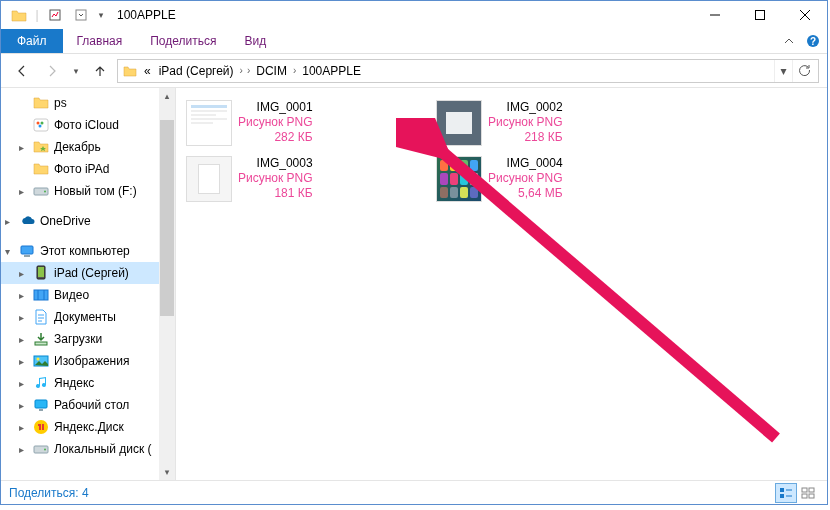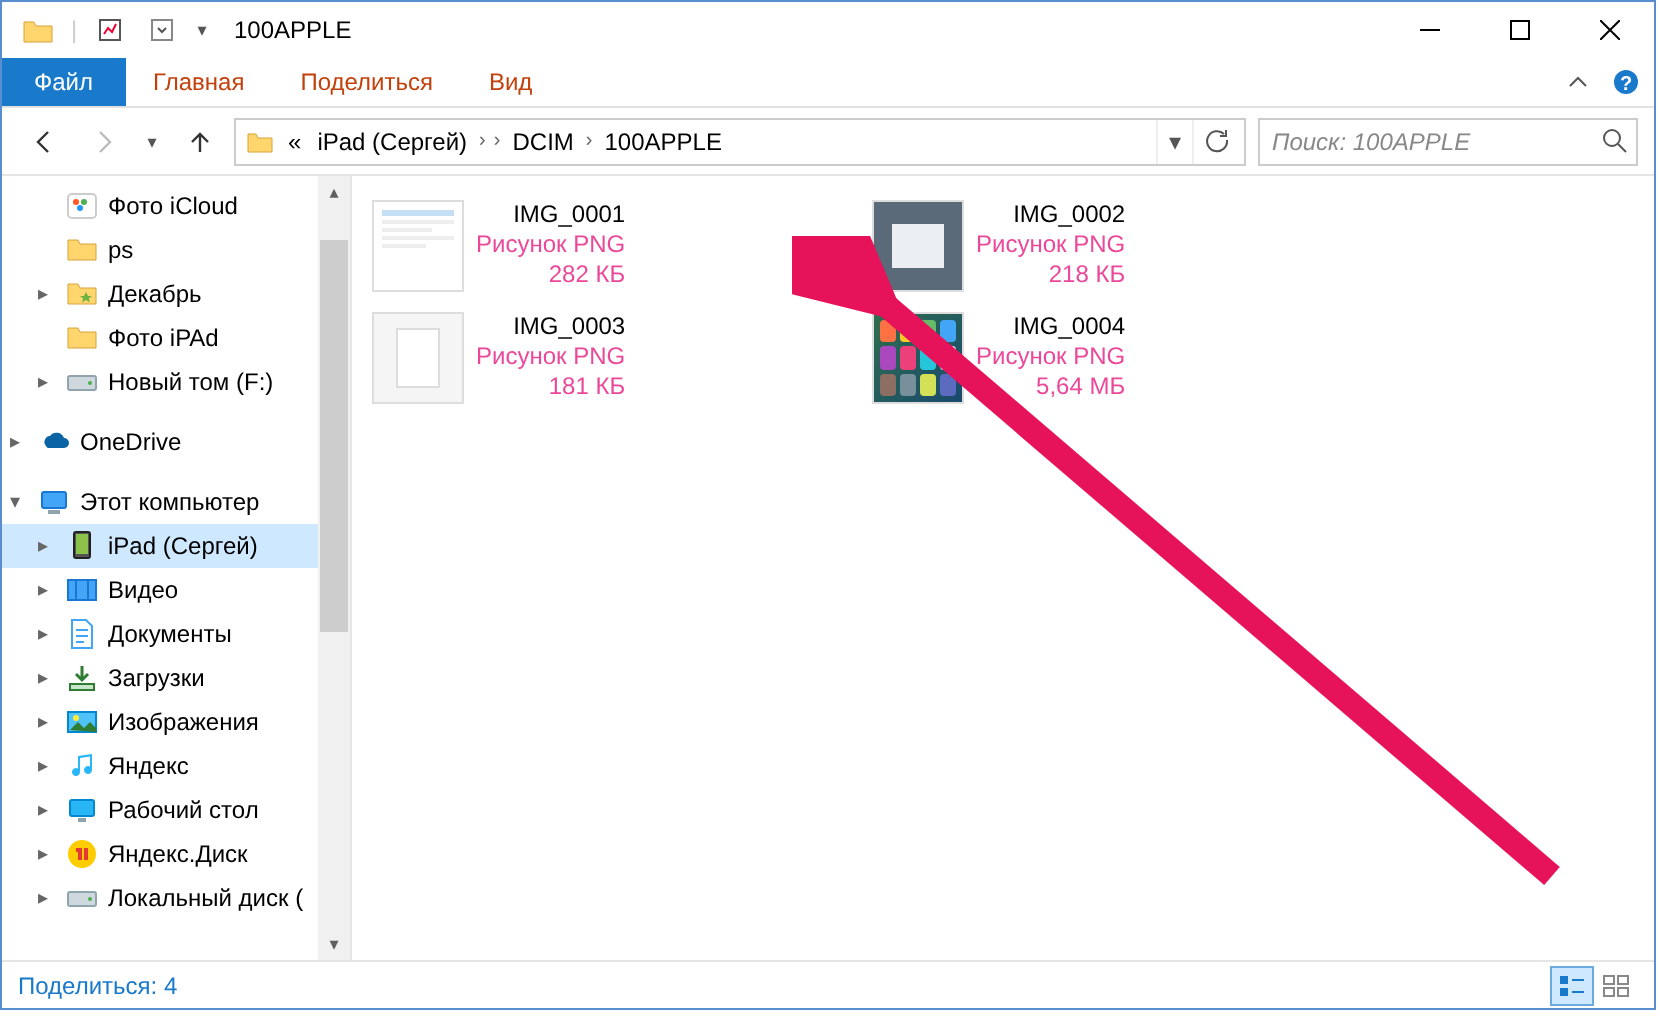--- a/index.html
+++ b/index.html
@@ -11,21 +11,21 @@
 .titlebar { height: 28px; display: flex; align-items: center; background: #fff; }
 .titlebar .qat { display: flex; align-items: center; padding-left: 6px; gap: 2px; }
 .qat-icon { width: 24px; height: 22px; display: flex; align-items: center; justify-content: center; }
 .titlebar .title { margin-left: 10px; font-size: 12px; }
 .titlebar .spacer { flex: 1; }
 .winbtn { width: 45px; height: 28px; display: flex; align-items: center; justify-content: center; }
 
 
 .ribbon { height: 25px; display: flex; align-items: stretch; border-bottom: 1px solid #e1e1e1; position: relative; }
 .ribbon .file { background: #1979ca; color: #fff; padding: 0 16px; display: flex; align-items: center; font-size: 12px; }
-.ribbon .tab { padding: 0 14px; display: flex; align-items: center; font-size: 12px; color: #c2410c; }
+.ribbon .tab { padding: 0 14px; display: flex; align-items: center; font-size: 12px; color: #701a75; }
 .ribbon .help { position: absolute; right: 4px; top: 2px; display: flex; gap: 4px; }
 .help-btn { width: 20px; height: 20px; display: flex; align-items: center; justify-content: center; color: #1979ca; }
 .chev { width: 20px; height: 20px; display: flex; align-items: center; justify-content: center; color: #555; }
 
 
 .navbar { height: 34px; display: flex; align-items: center; padding: 4px 8px; gap: 4px; border-bottom: 1px solid #e5e5e5; }
 .navbtn { width: 26px; height: 26px; display: flex; align-items: center; justify-content: center; color: #888; border-radius: 3px; }
 .navbtn.enabled { color: #333; }
 .address { flex: 1; height: 24px; border: 1px solid #ccc; display: flex; align-items: center; padding: 0 2px; background: #fff; }
 .address .folder-ico { width: 20px; display: flex; align-items: center; justify-content: center; }
@@ -172,53 +172,44 @@
       <span class="crumb">100APPLE</span>
       <div style="flex:1"></div>
       <div class="addr-drop">▾</div>
       <div class="refresh">
           <svg width="13" height="13">
             <path d="M10 3 a5 5 0 1 0 1.5 3" fill="none" stroke="#555"></path>
             <path d="M11 1 v3 h-3" fill="none" stroke="#555"></path>
           </svg>
         </div>
     </div>
-    <div class="search">
-      <input placeholder="Поиск: 100APPLE" style="">
-      <span class="mag">
-          <svg width="13" height="13">
-            <circle cx="5" cy="5" r="4" fill="none" stroke="#555"></circle>
-            <line x1="8" y1="8" x2="12" y2="12" stroke="#555"></line>
-          </svg>
-        </span>
-    </div>
   </div>
 
   <div class="body">
     <div class="tree" id="tree">
       <div class="tree-item level1">
           <span class="expander"></span>
           <span class="ico">
             <svg width="16" height="16">
+              <path d="M1 3 h5 l1 2 h8 v8 h-14 z" fill="#ffd66e" stroke="#d9a23b" stroke-width="0.5"></path>
+            </svg>
+          </span>
+          <span>ps</span>
+        </div>
+        <div class="tree-item level1">
+          <span class="expander"></span>
+          <span class="ico">
+            <svg width="16" height="16">
               <rect x="1" y="2" width="14" height="12" rx="2" fill="#fff" stroke="#ccc"></rect>
               <circle cx="5" cy="6" r="1.5" fill="#ff5722"></circle>
               <circle cx="9" cy="6" r="1.5" fill="#4caf50"></circle>
               <circle cx="7" cy="9" r="1.5" fill="#2196f3"></circle>
             </svg>
           </span>
           <span>Фото iCloud</span>
-        </div>
-        <div class="tree-item level1">
-          <span class="expander"></span>
-          <span class="ico">
-            <svg width="16" height="16">
-              <path d="M1 3 h5 l1 2 h8 v8 h-14 z" fill="#ffd66e" stroke="#d9a23b" stroke-width="0.5"></path>
-            </svg>
-          </span>
-          <span>ps</span>
         </div>
         <div class="tree-item level1">
           <span class="expander">▸</span>
           <span class="ico">
             <svg width="16" height="16">
               <path d="M1 3 h5 l1 2 h8 v8 h-14 z" fill="#ffd66e" stroke="#d9a23b" stroke-width="0.5"></path>
               <path d="M10 7 l1 2 l2 0 l-1.6 1.2 l0.6 2 l-2 -1.2 l-2 1.2 l0.6 -2 l-1.6 -1.2 l2 0 z" fill="#6db33f"></path>
             </svg>
           </span>
           <span>Декабрь</span>

